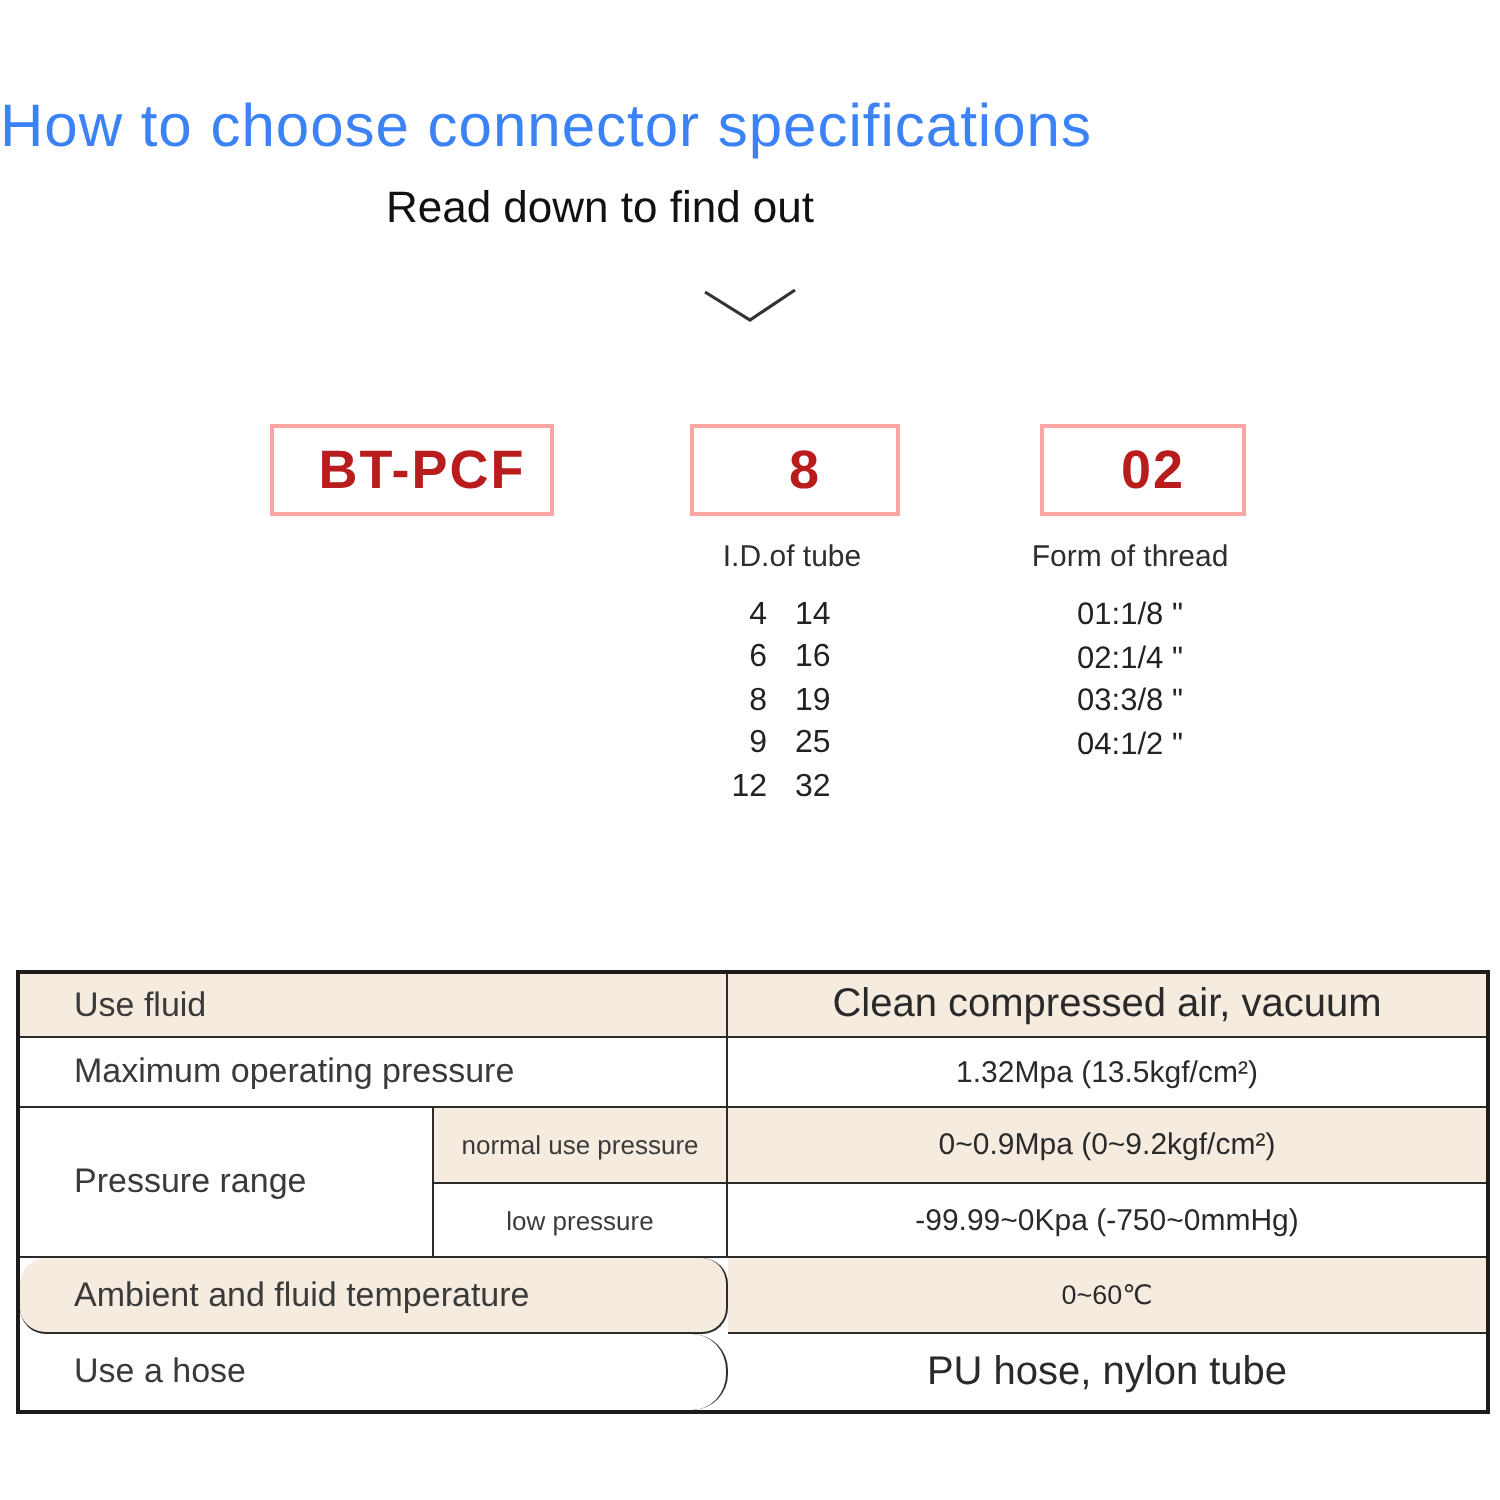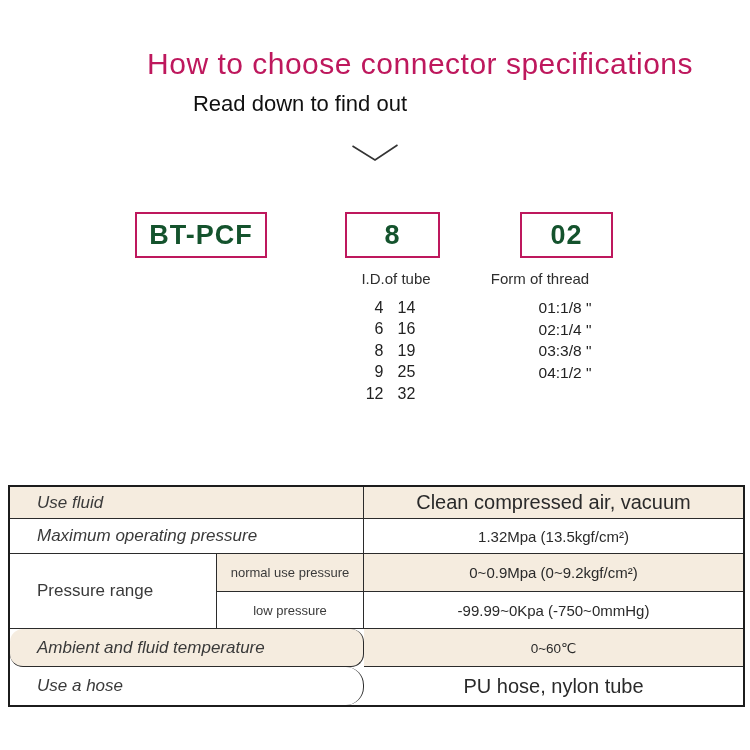--- a/index.html
+++ b/index.html
@@ -7,47 +7,47 @@
     position:relative;
     width:750px;height:750px;
     background:#ffffff;
     font-family:"Liberation Sans","DejaVu Sans",sans-serif;
     color:#222;
     overflow:hidden;
   }
   
   .main-title{
     position:absolute;left:0;top:47px;width:693px;
-    text-align:right;
+    text-align:left;
     font-size:30px;font-weight:400;letter-spacing:.5px;
-    color:#be185d;
+    color:#3b82f6;
   }
   .sub-title{
     position:absolute;left:0;top:91px;width:600px;
     text-align:center;
     font-size:22px;font-weight:400;
     color:#111;
   }
   .chevron{position:absolute;left:351px;top:144px;}
   
   .pn-box{
     position:absolute;top:212px;height:42px;
-    border:2px solid #be185d;background:#fff;
+    border:2px solid #fca5a5;background:#fff;
     display:flex;align-items:center;justify-content:center;
-    font-weight:700;font-size:27px;color:#14532d;letter-spacing:1px;
+    font-weight:700;font-size:27px;color:#b91c1c;letter-spacing:1px;padding-left:10px;
   }
   #box-model{left:135px;width:128px;}
   #box-id{left:345px;width:91px;}
   #box-thread{left:520px;width:89px;}
   .pn-label{
     position:absolute;top:270px;width:140px;
     text-align:center;font-size:15px;color:#2e2e2e;
   }
   #label-id{left:326px;}
-  #label-thread{left:470px;}
+  #label-thread{left:495px;}
   
   .tube-list{
     position:absolute;left:345px;top:297px;width:91px;
     font-size:16px;color:#222;
   }
   .tube-row{display:flex;justify-content:center;height:21.5px;align-items:center;}
   .tube-row .c1{width:26px;text-align:right;}
   .tube-row .c2{width:26px;text-align:left;margin-left:14px;}
   .thread-list{
     position:absolute;left:495px;top:297px;width:140px;
@@ -69,21 +69,21 @@
     box-sizing:border-box;
   }
   .cell.last-col{border-right:none;justify-content:center;text-align:center;}
   .cell.last-row{border-bottom:none;}
   .beige{background:#f5ecdf;}
   .label-cell{padding-left:27px;font-size:17px;color:#3a3a3a;}
   .sub-cell{justify-content:center;font-size:13px;color:#3a3a3a;}
   .val-lg{font-size:20px;color:#2a2a2a;}
   .val-md{font-size:15px;color:#2a2a2a;}
   .val-sm{font-size:13.5px;color:#2a2a2a;}
-  .span2{grid-column:1 / 3;font-style:italic;}
+  .span2{grid-column:1 / 3;}
   .rowspan2{grid-row:3 / 5;grid-column:1;}
 </style>
 </head>
 <body>
 
 <div id="stage">
 
   <div class="main-title">How to choose connector specifications</div>
   <div class="sub-title">Read down to find out</div>
   <svg class="chevron" width="48" height="19" viewBox="0 0 48 19">

